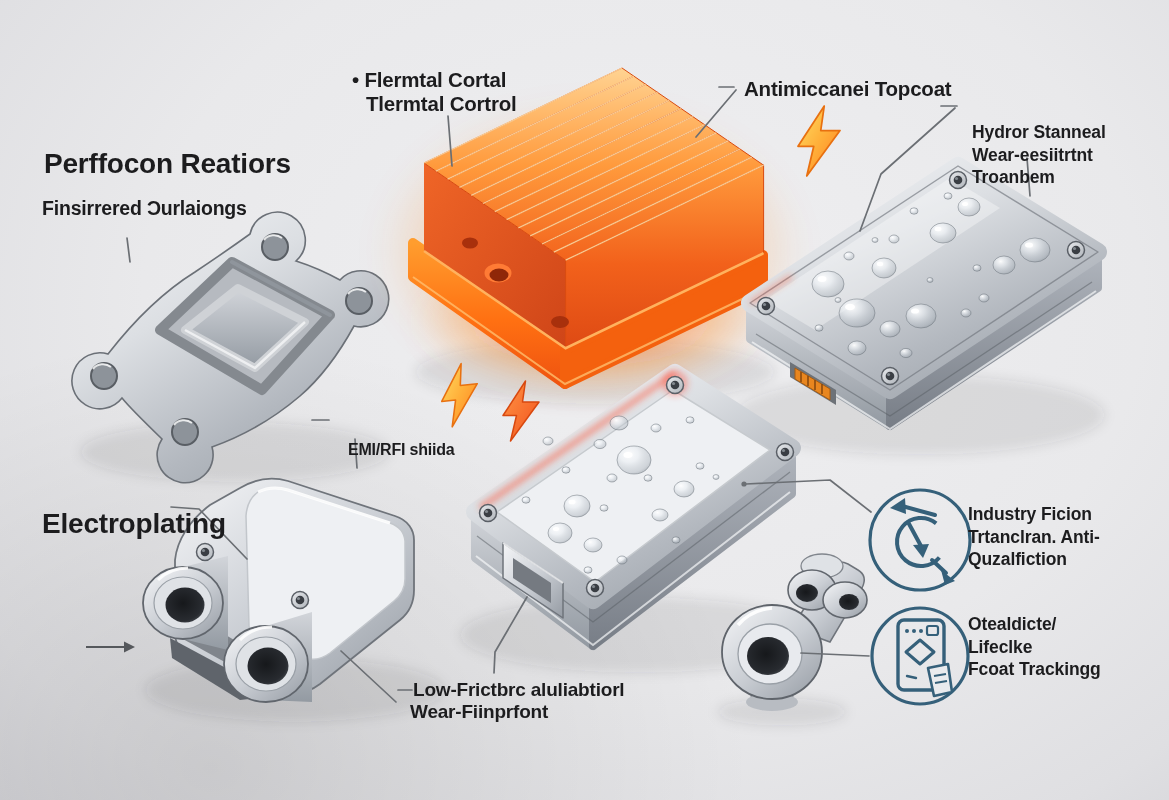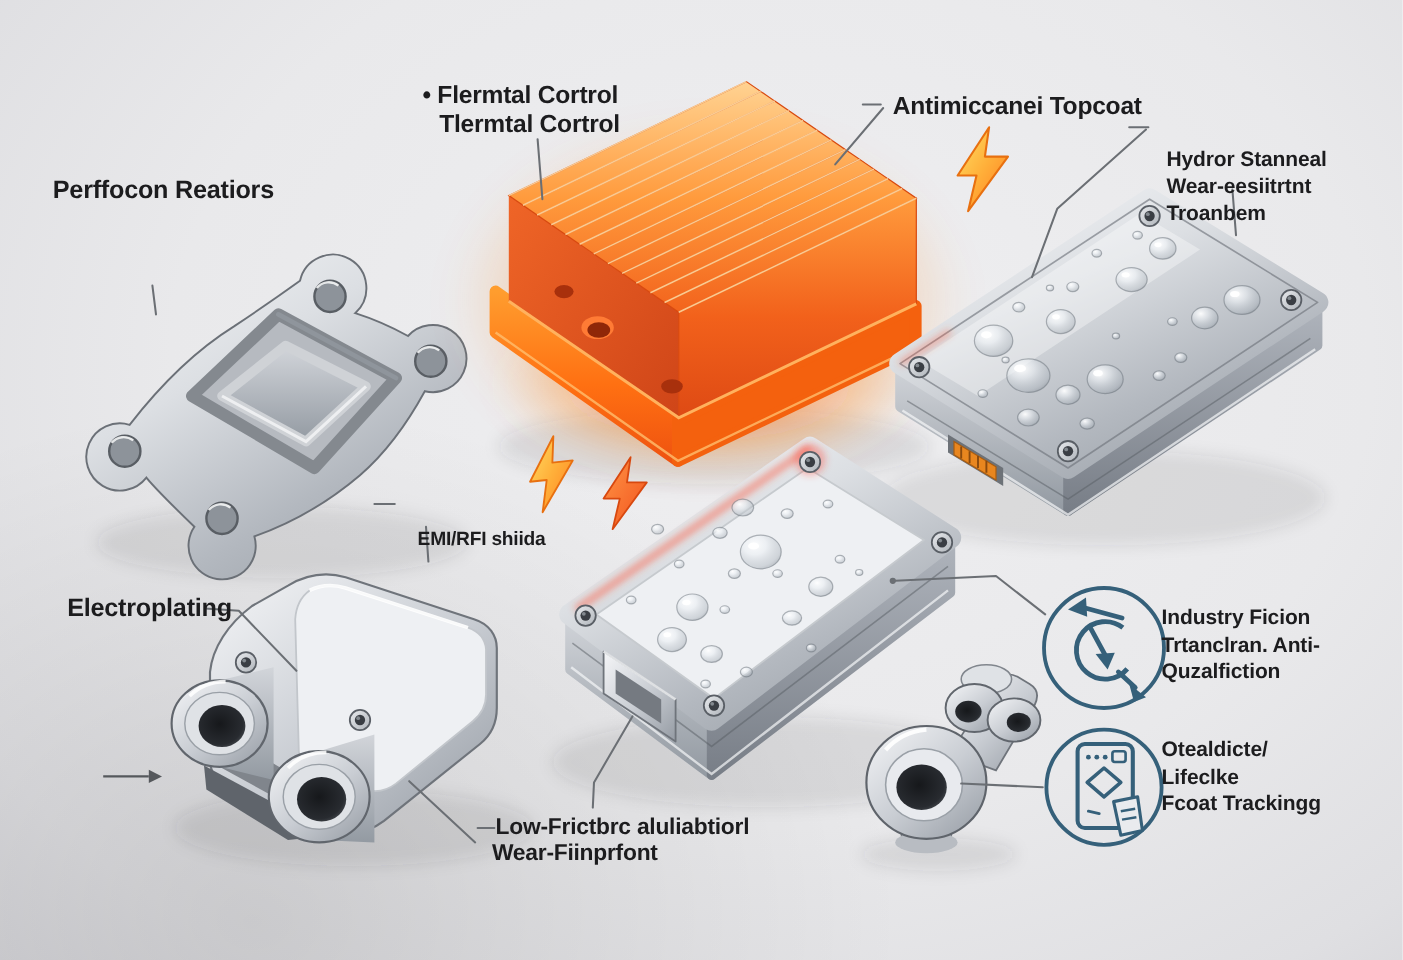--- a/index.html
+++ b/index.html
@@ -5,21 +5,21 @@
   html,body{margin:0;padding:0;}
   #stage{
     position:relative;width:1169px;height:800px;overflow:hidden;
     background:
       radial-gradient(ellipse at 18% 96%, rgba(0,0,0,0.10) 0%, rgba(0,0,0,0) 40%),
       radial-gradient(ellipse at 55% 38%, #efeff1 0%, #e9e9eb 55%, #dfdfe2 85%, #d5d5d9 100%);
     font-family:"Liberation Sans","DejaVu Sans",sans-serif;
   }
   #art{position:absolute;left:0;top:0;}
   .lbl{position:absolute;color:#1c1c1e;white-space:nowrap;line-height:1.18;}
-  .big{font-size:21px;font-weight:700;letter-spacing:-0.2px;}
+  .big{font-size:28px;font-weight:700;letter-spacing:-0.2px;}
   .med{font-size:19.5px;font-weight:600;letter-spacing:-0.2px;}
   .sm{font-size:17.5px;font-weight:600;line-height:22.5px;letter-spacing:-0.1px;}
   .drop{fill:url(#dropG);stroke:rgba(105,113,122,.5);stroke-width:1;}
   .spec{fill:rgba(255,255,255,.95);}
   .leader{fill:none;stroke:#6b6f74;stroke-width:1.7;stroke-linecap:round;stroke-linejoin:round;}
 </style>
 </head>
 <body>
 
 <div id="stage">
@@ -358,38 +358,39 @@
     <path d="M920,640 L934,652 L920,664 L906,652 Z" stroke-width="3" stroke-linejoin="round"></path>
     <path d="M928,668 L948,664 L952,692 L934,696 Z" fill="#e9ebee" stroke-width="2.6" stroke-linejoin="round"></path>
     <path d="M934,676 L946,674 M935,683 L947,681" stroke-width="2"></path>
     <path d="M907,676 L916,678" stroke-width="2.4" stroke-linecap="round"></path>
   </g>
 </svg>
 
 <div class="lbl big" style="left:44px;top:147px;">Perffocon Reatiors</div>
 
 <div class="lbl med" style="left:42px;top:197px;">
+  <div>Finsirrered Ɔurlaiongs</div>
 </div>
 
 <div class="lbl big" style="left:352px;top:68px;font-size:20.5px;">
-  <div>• Flermtal Cortrol</div>
+  <div>• Flermtal Cortal</div>
   <div style="margin-left:14px;">Tlermtal Cortrol</div>
 </div>
 
 <div class="lbl med" style="left:744px;top:77px;font-size:20.5px;">Antimiccanei Topcoat</div>
 
 <div class="lbl sm" style="left:972px;top:98px;margin-top:23px;">
   <div>Hydror Stanneal</div>
   <div>Wear-eesiitrtnt</div>
   <div>Troanbem</div>
 </div>
 
 <div class="lbl big" style="left:348px;top:410px;font-size:16px;margin-top:31px;">EMI/RFI shiida</div>
 
-<div class="lbl big" style="left:42px;top:495px;margin-left:14px;">Electroplating</div>
+<div class="lbl big" style="left:42px;top:507px;">Electroplating</div>
 
 <div class="lbl sm" style="left:968px;top:613px;">
   <div>Otealdicte/</div>
   <div>Lifeclke</div>
   <div>Fcoat Trackingg</div>
 </div>
 
 <div class="lbl sm" style="left:968px;top:503px;">
   <div>Industry Ficion</div>
   <div>Trtanclran. Anti-</div>

